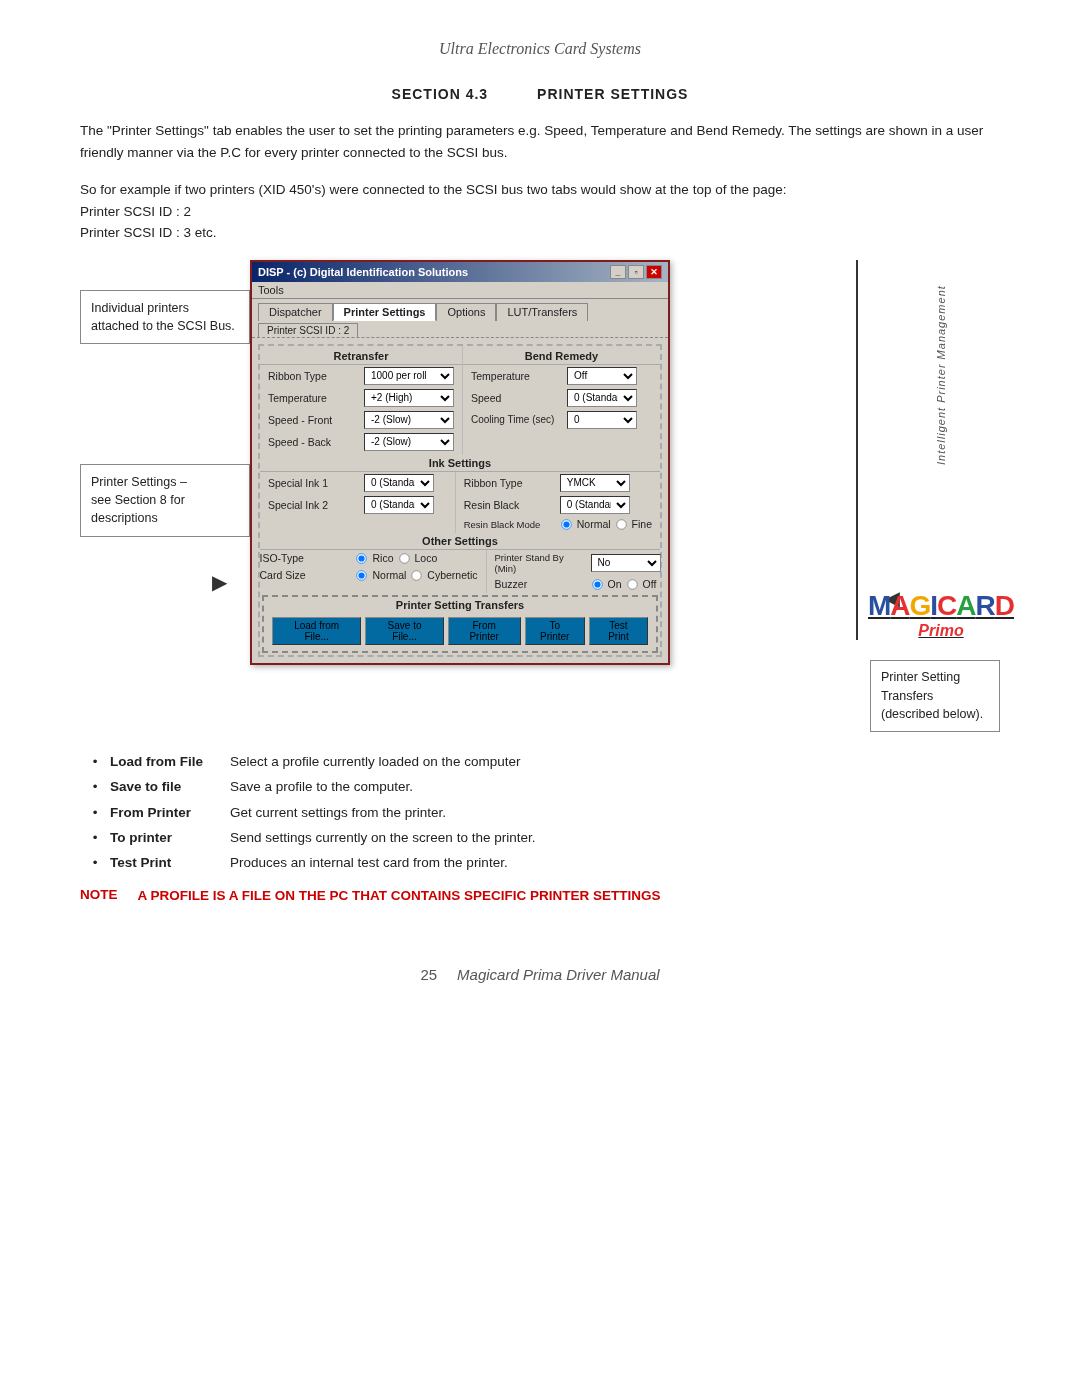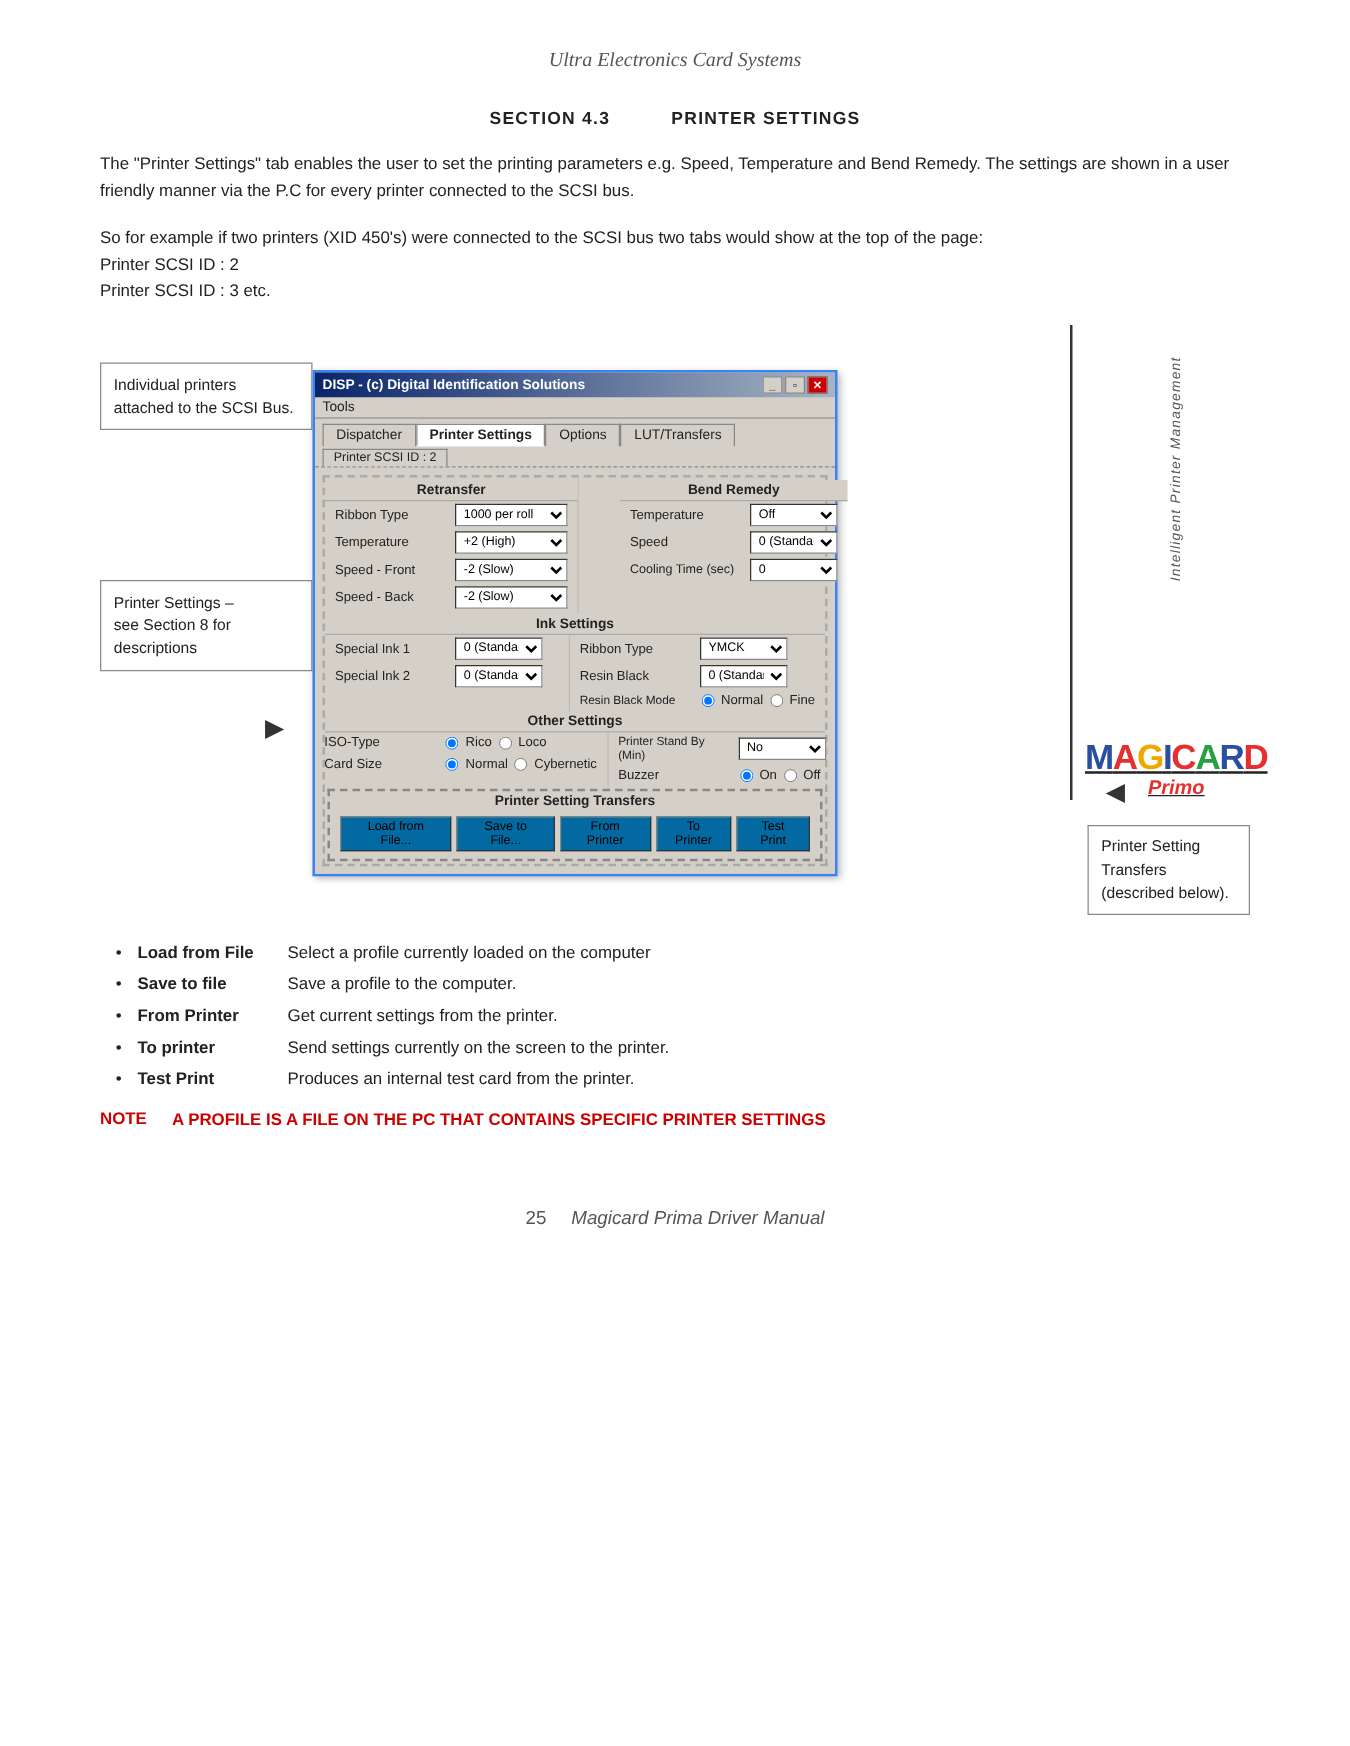--- a/index.html
+++ b/index.html
@@ -63,27 +63,26 @@
       font-size: 12.5px;
       line-height: 1.45;
       background: #fff;
     }
     
     .window-wrap {
       flex: 1;
       position: relative;
     }
     .win {
-      border: 2px solid #3b82f6;
+      border: 2px solid #7f1d1d;
       background: #d4d0c8;
       font-family: 'Tahoma', Arial, sans-serif;
       font-size: 11px;
       box-shadow: 2px 2px 6px rgba(0,0,0,0.3);
       width: 420px;
-      margin-top: 36px;
     }
     .win-titlebar {
       background: linear-gradient(to right, #0a246a, #a6b5c3);
       color: #fff;
       font-size: 11px;
       font-weight: bold;
       padding: 3px 6px;
       display: flex;
       align-items: center;
       justify-content: space-between;
@@ -177,21 +176,20 @@
       font-size: 10px;
       padding: 0 2px;
       height: 18px;
       border: 1px inset #888;
       background: #fff;
       width: 70px;
     }
     .two-col {
       display: flex;
       flex-direction: row;
-      gap: 33px;
     }
     .col-left {
       flex: 1;
       border-right: 1px solid #bbb;
       padding: 2px 0;
     }
     .col-right {
       flex: 1;
       padding: 2px 0;
     }

